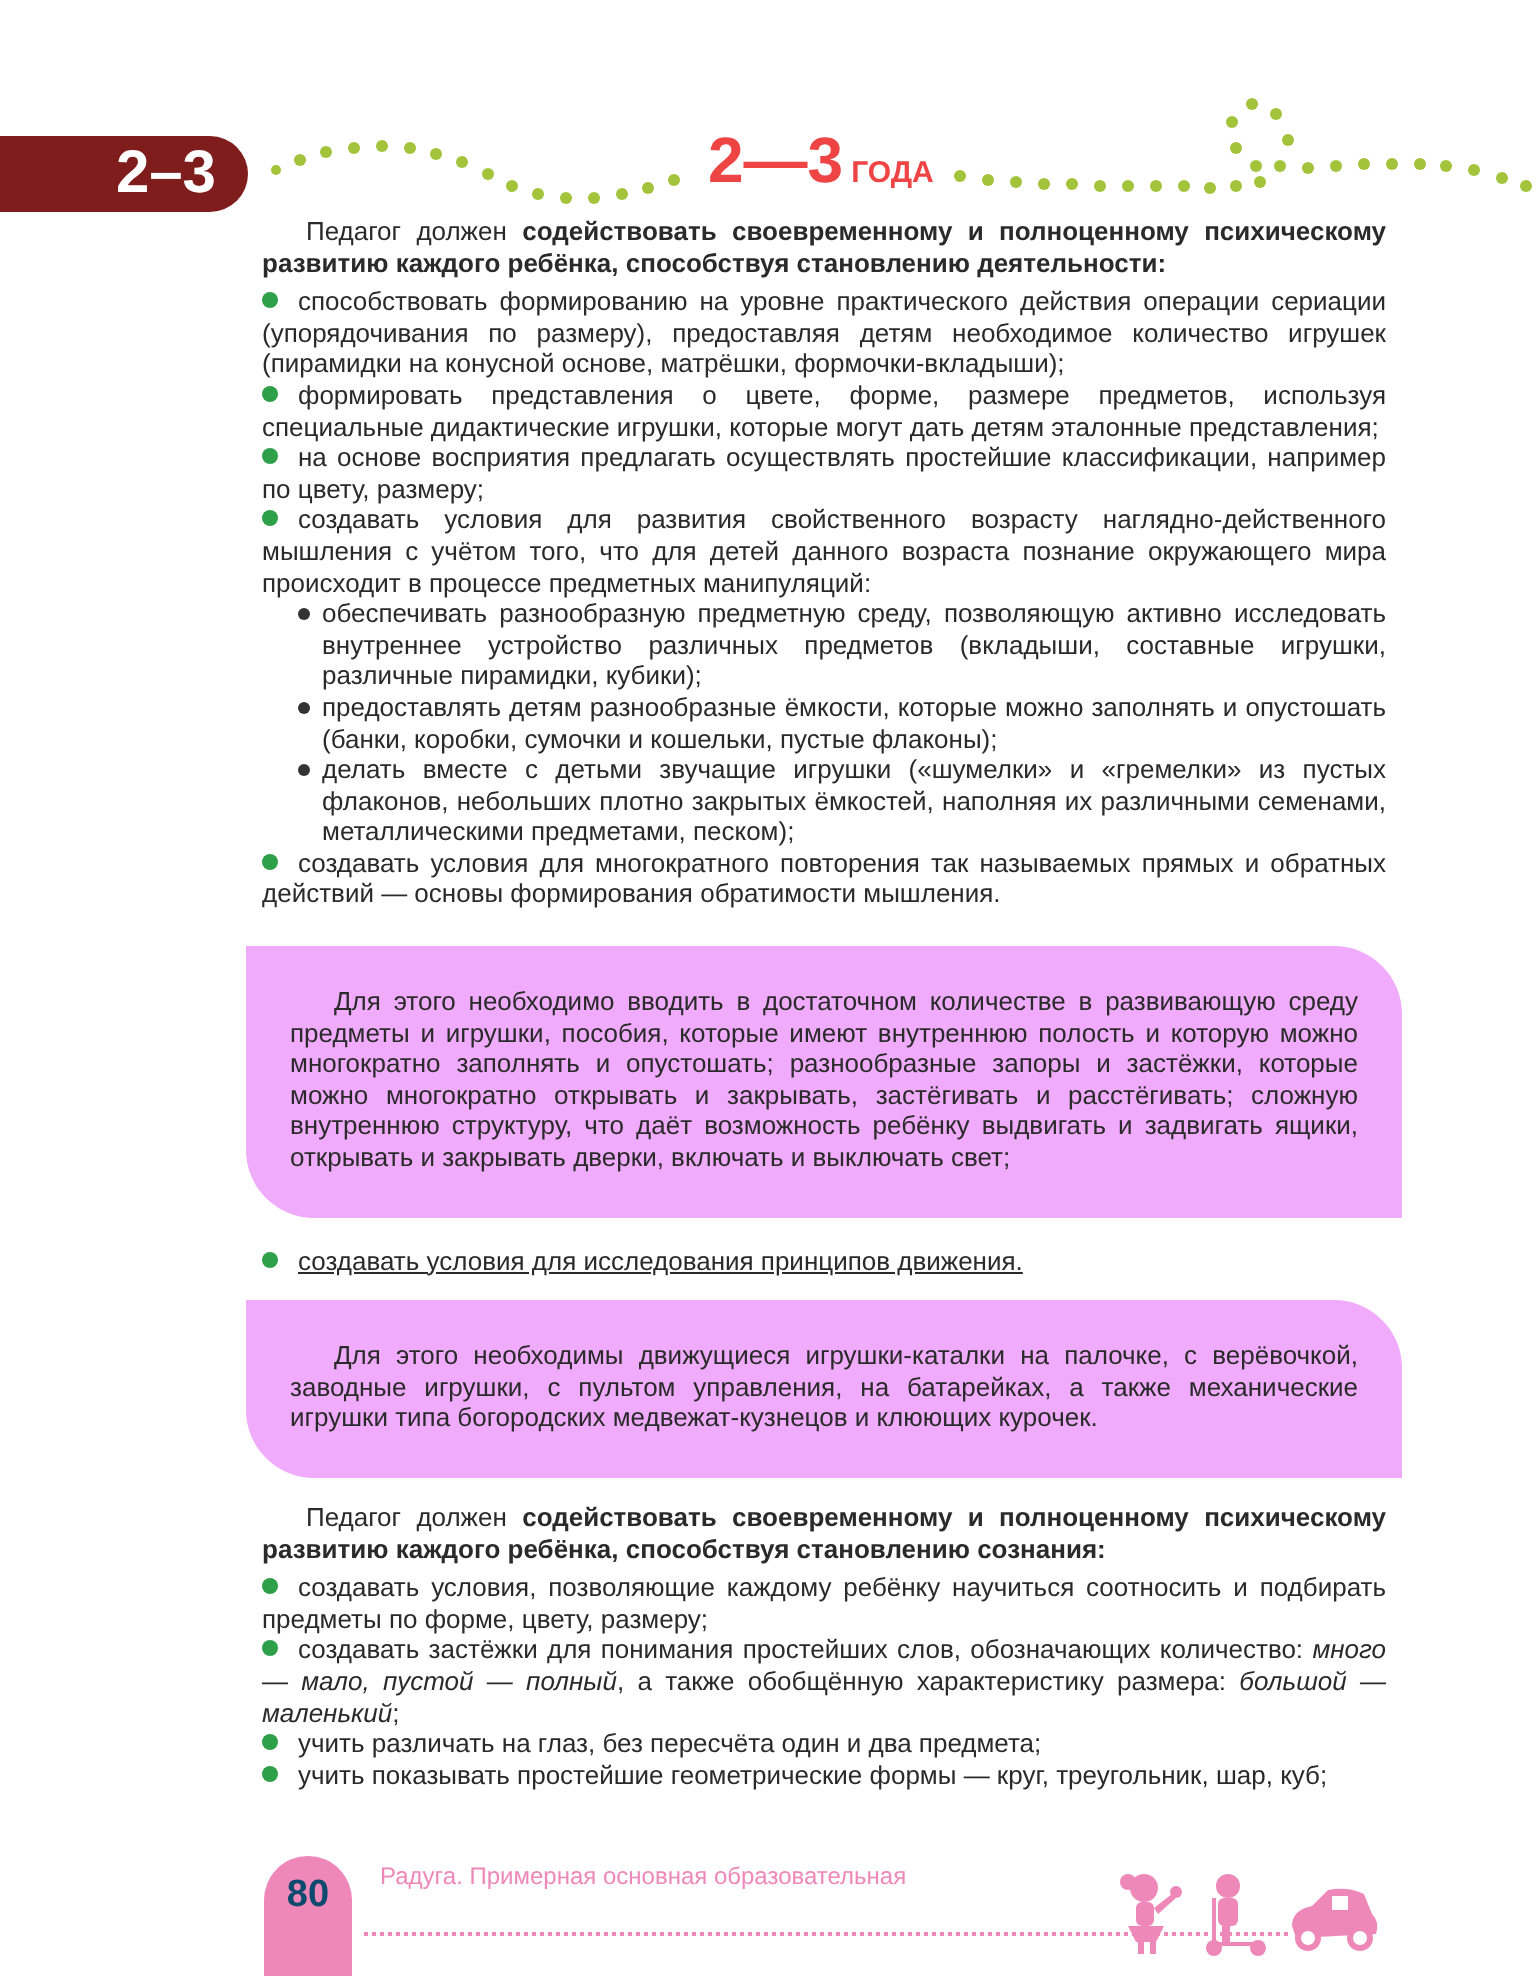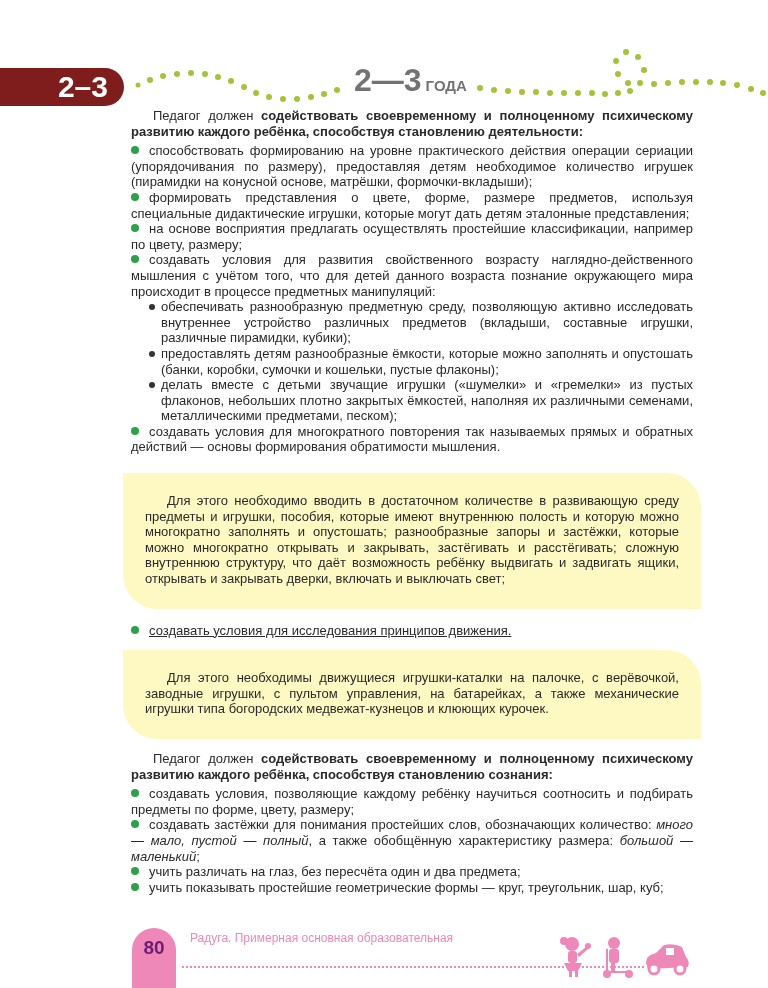--- a/index.html
+++ b/index.html
@@ -3,37 +3,37 @@
 <meta charset="utf-8">
 <style>
   html, body { margin: 0; padding: 0; background: #ffffff; }
   body { width: 768px; height: 988px; position: relative; overflow: hidden;
          font-family: "Liberation Sans", sans-serif; color: #2a2a2a; }
   .age-tab { position: absolute; left: 0; top: 68px; width: 124px; height: 38px;
              background: #7f1d1d; border-radius: 0 19px 19px 0;
              color: #fff; font-weight: bold; font-size: 30px; line-height: 38px;
              text-align: right; padding-right: 16px; box-sizing: border-box; }
   .dots { position: absolute; left: 0; top: 0; width: 768px; height: 120px; }
-  .heading { position: absolute; left: 354px; top: 62px; color: #737373; font-weight: bold; }
+  .heading { position: absolute; left: 354px; top: 62px; color: #ef4444; font-weight: bold; }
   .heading .big { font-size: 32px; }
   .heading .small { font-size: 15px; margin-left: 4px; }
   .content { position: absolute; left: 131px; top: 108px; width: 562px;
              font-size: 13px; line-height: 15.6px; text-align: justify; }
   .intro { text-indent: 22px; margin: 0 0 4px 0; }
   .intro b { font-weight: bold; }
   .item { margin: 0; position: relative; padding-left: 0; }
   .item .b { display: inline-block; width: 8px; height: 8px; border-radius: 50%;
              background: #2ea04a; margin-right: 10px; vertical-align: 1px; }
   .sub { margin: 0 0 0 18px; position: relative; padding-left: 12px; }
   .sub .sb { position: absolute; left: 0; top: 5px; width: 6px; height: 6px; border-radius: 50%; background: #333; }
-  .box { background: #fef9c3; border-radius: 0 34px 0 34px; margin: 12px -8px 12px -8px;
+  .box { background: #f0abfc; border-radius: 0 34px 0 34px; margin: 12px -8px 12px -8px;
          padding: 20px 22px 22px 22px; }
   .box p { margin: 0; text-indent: 22px; }
   .footer-tab { position: absolute; left: 132px; top: 928px; width: 44px; height: 60px;
-                background: #ee88b8; border-radius: 22px 22px 0 0; color: #701a75;
+                background: #ee88b8; border-radius: 22px 22px 0 0; color: #0c4a6e;
                 font-weight: bold; font-size: 19px; text-align: center; padding-top: 9px; box-sizing: border-box; }
   .footer-text { position: absolute; left: 190px; top: 931px; color: #ee88b8; font-size: 12px; line-height: 14px; }
   .footer-line { position: absolute; left: 182px; top: 966px; width: 462px; border-top: 2px dotted #ee88b8; }
   .icons { position: absolute; left: 558px; top: 935px; }
 </style>
 </head>
 <body>
 
 <svg class="dots" viewBox="0 0 768 120">
   <g fill="#a3c33a">

